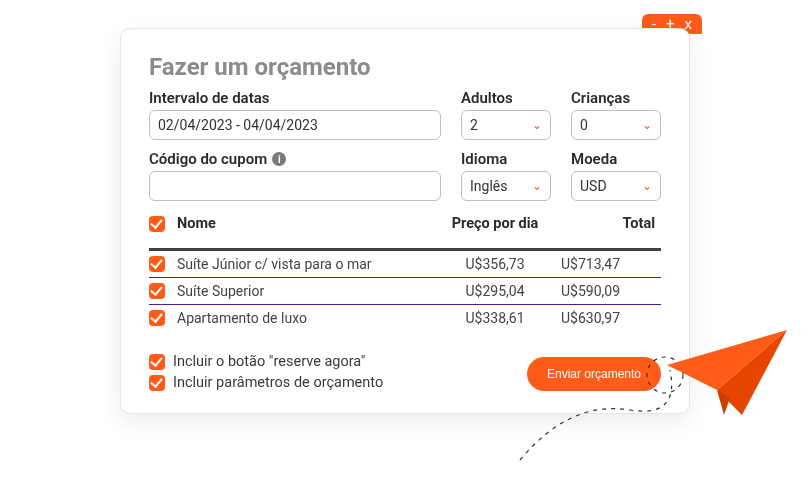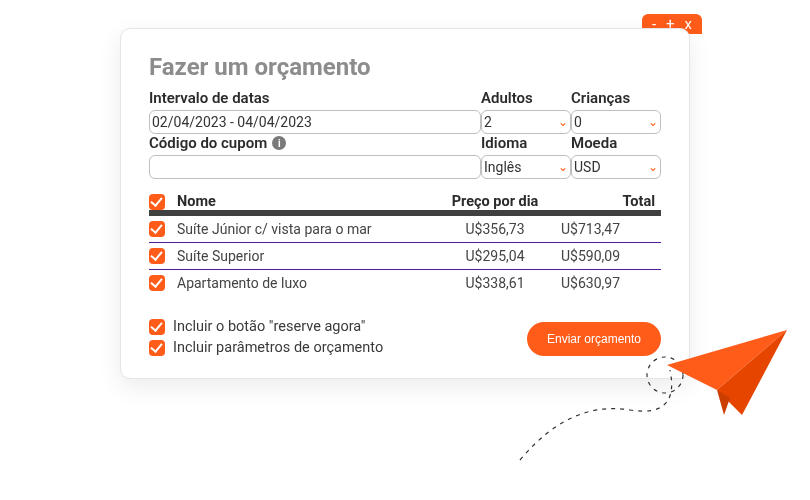--- a/index.html
+++ b/index.html
@@ -36,21 +36,21 @@
     font-size: 15px;
     line-height: 1;
   }
   .titlebar span { display:inline-block; }
   h1 {
     color: #8c8c8c;
     font-weight: 700;
     font-size: 24px;
     margin-bottom: 8px;
   }
-  .row { display: flex; gap: 0; }
+  .row { display: flex; gap: 20px; margin-bottom: 10px; }
   .field { display: flex; flex-direction: column; gap: 3px; }
   .field.date { flex: 1 1 auto; }
   .field.small { width: 90px; }
   .label {
     font-size: 15px;
     font-weight: 600;
     color: #2b2b2b;
     display: flex;
     align-items: center;
     gap: 5px;
@@ -60,24 +60,24 @@
     border-radius: 50%;
     background: #7a7a7a;
     color: #fff;
     font-size: 10px;
     font-weight: 700;
     display: inline-flex;
     align-items: center;
     justify-content: center;
   }
   .input, .select {
-    height: 24px;
+    height: 30px;
     border: 1px solid #bfbfbf;
     border-radius: 6px;
-    padding: 0 2px;
+    padding: 0 8px;
     font-size: 14px;
     color: #333;
     background: #fff;
     display: flex;
     align-items: center;
     justify-content: space-between;
   }
   .select { cursor: pointer; }
   .chev {
     color: #ff5c1a;
@@ -91,22 +91,22 @@
   .thead, .trow {
     display: grid;
     grid-template-columns: 22px 1fr 120px 100px;
     align-items: center;
     gap: 6px;
   }
   .thead {
     font-weight: 700;
     font-size: 14.5px;
     color: #2b2b2b;
-    border-bottom: 6px solid #404040;
-    padding-bottom: 0;
+    border-bottom: 3px solid #404040;
+    padding-bottom: 16px;
   }
   .thead .col-price { text-align: center; }
   .thead .col-total { text-align: right; padding-right: 6px; }
   .trow {
     font-size: 14px;
     color: #444;
     padding: 5px 0;
     border-bottom: 1px solid #4c1d95;
   }
   .trow:last-child { border-bottom: none; }

